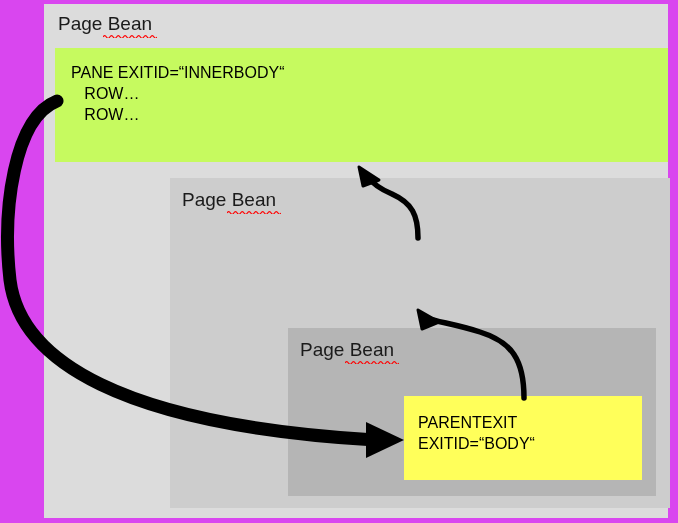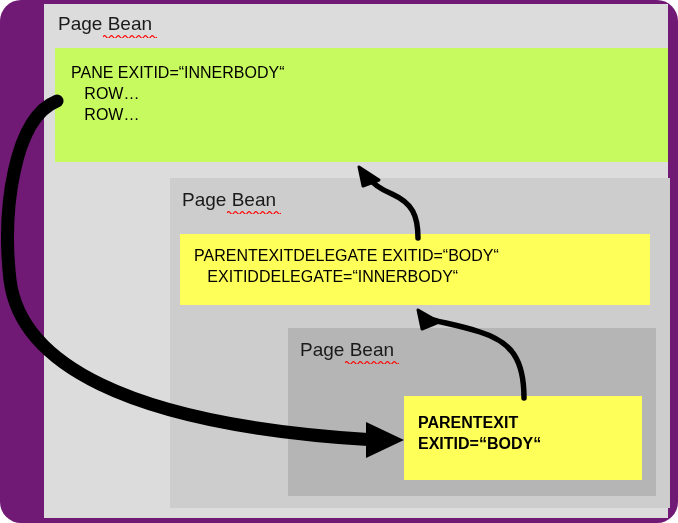--- a/index.html
+++ b/index.html
@@ -4,24 +4,23 @@
 <style>
   html, body {
     margin: 0;
     padding: 0;
     background: #ffffff;
   }
   #canvas {
     position: relative;
     width: 678px;
     height: 523px;
-    background: #701a75;
+    background: #d946ef;
     font-family: "Liberation Sans", sans-serif;
     overflow: hidden;
-    border-radius: 21px;
   }
 
   
   .panel {
     position: absolute;
     box-sizing: border-box;
   }
   #panel-outer {
     left: 44px;  top: 4px;
     width: 624px; height: 514px;
@@ -80,21 +79,20 @@
     background: #ffff5a;
     padding-top: 11px;
     padding-left: 14px;
   }
   #box-parentexit {
     left: 404px; top: 396px;
     width: 238px; height: 84px;
     background: #ffff5a;
     padding-top: 16px;
     padding-left: 14px;
-    font-weight: bold;
   }
 
   
   #arrows {
     position: absolute;
     left: 0; top: 0;
     width: 678px; height: 523px;
     pointer-events: none;
   }
 </style>
@@ -126,22 +124,20 @@
     <div class="squiggle" style="left:57px; top:32px; width:54px;">
       <svg width="54" height="4" viewBox="0 0 54 4">
         <path d="M0 3 Q1.7 0.3 3.4 3 T6.8 3 T10.2 3 T13.6 3 T17 3 T20.4 3 T23.8 3 T27.2 3 T30.6 3 T34 3 T37.4 3 T40.8 3 T44.2 3 T47.6 3 T51 3 T54 3" fill="none" stroke="#ff0000" stroke-width="1.2"></path>
       </svg>
     </div>
   </div>
 
   <div class="codebox" id="box-pane">PANE EXITID=“INNERBODY“
    ROW…
    ROW…</div>
-  <div class="codebox" id="box-delegate">PARENTEXITDELEGATE EXITID=“BODY“
-   EXITIDDELEGATE=“INNERBODY“</div>
   <div class="codebox" id="box-parentexit">PARENTEXIT
 EXITID=“BODY“</div>
 
   <svg id="arrows" viewBox="0 0 678 523">
 
     <g>
       <path d="M57,101
                C 14,118 2,210 10,280
                C 20,360 120,425 375,440" fill="none" stroke="#000000" stroke-width="13" stroke-linecap="round"></path>
       <path d="M404,440 L366,422 L366,458 Z" fill="#000000"></path>

